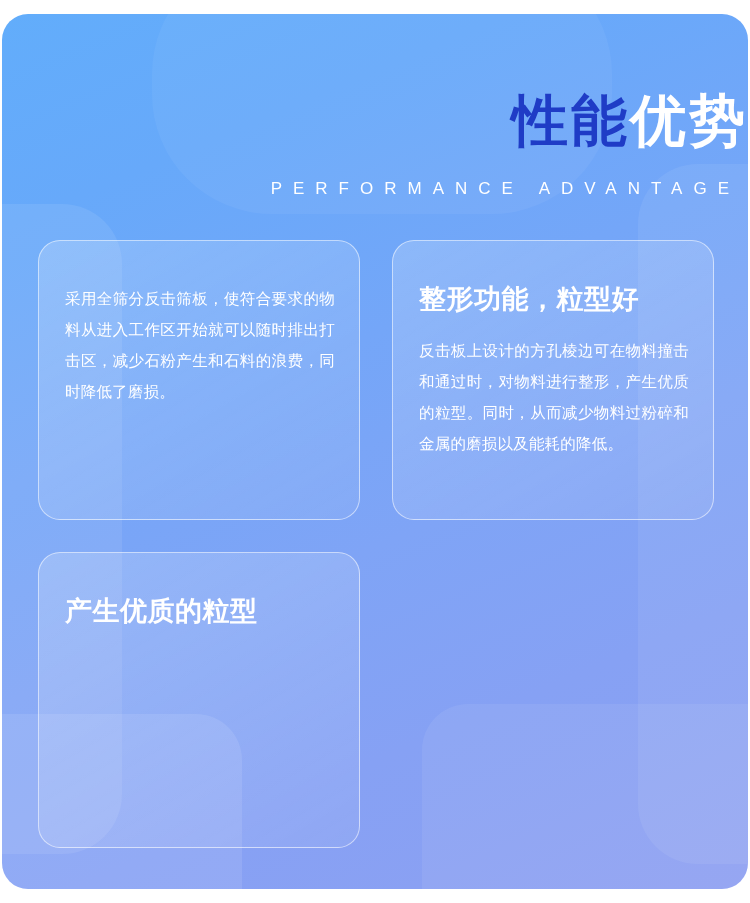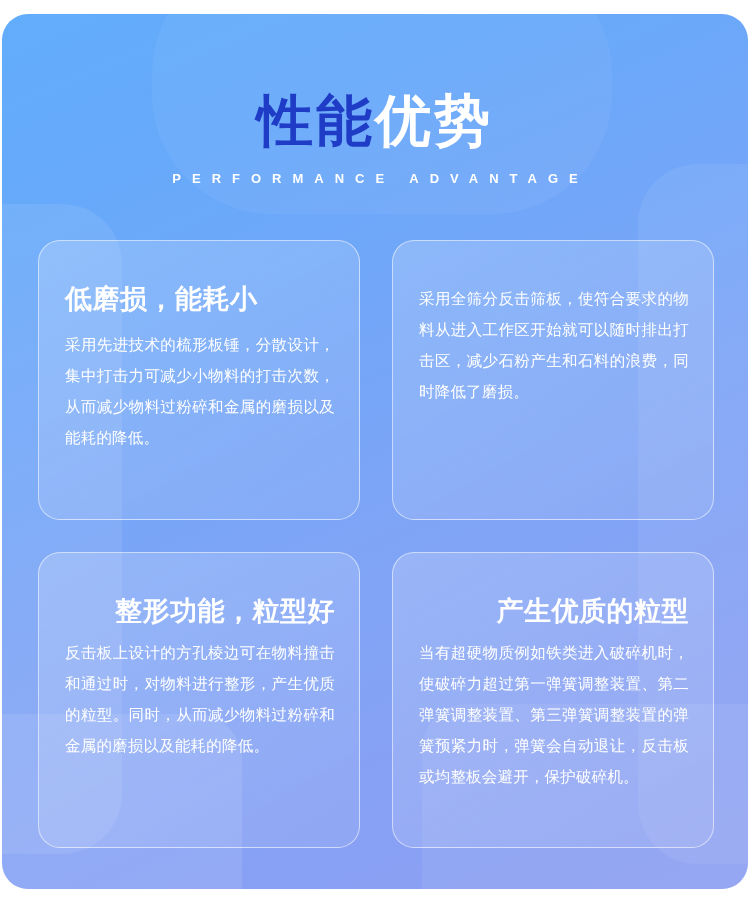--- a/index.html
+++ b/index.html
@@ -80,39 +80,39 @@
     background: rgba(255,255,255,0.05);
     border-radius: 120px;
   }
 
   
   #header {
     position: absolute;
     left: 0;
     top: 0;
     width: 746px;
-    text-align: center;
+    text-align: right;
   }
   #main-title {
     margin: 0;
     padding-top: 78px;
     font-size: 56px;
     font-weight: 700;
     letter-spacing: 3px;
     line-height: 1.05;
     white-space: nowrap;
   }
   #main-title .t-dark { color: #1F3CC6; }
   #main-title .t-light { color: #FFFFFF; }
 
   #sub-title {
-    margin: 0;
+    margin: 8px;
     padding-top: 20px;
-    font-size: 13px;
-    font-weight: 700;
+    font-size: 17px;
+    font-weight: 400;
     color: #FFFFFF;
     letter-spacing: 11px;
     text-indent: 11px;
     white-space: nowrap;
   }
 
   
   #cards {
     position: absolute;
     left: 36px;
@@ -149,21 +149,21 @@
     margin: 0;
     font-size: 15.5px;
     font-weight: 400;
     color: #FFFFFF;
     line-height: 31px;
     letter-spacing: 0.2px;
     text-align: justify;
     text-justify: inter-ideograph;
   }
   
-  #card-3 .card-title, #card-4 .card-title { margin-bottom: 10px; text-align: right; }
+  #card-3 .card-title, #card-4 .card-title { margin-bottom: 20px; }
 </style>
 </head>
 <body>
 
 <div id="stage">
 
   <div class="deco deco-top-soft"></div>
   <div class="deco deco-left-band"></div>
   <div class="deco deco-right-band"></div>
   <div class="deco deco-bl-square"></div>
@@ -171,33 +171,28 @@
 
   <div id="header">
     <h1 id="main-title">
       <span class="t-dark">性能</span><span class="t-light">优势</span>
     </h1>
     <p id="sub-title">PERFORMANCE  ADVANTAGE</p>
   </div>
 
   <div id="cards">
 
-    <div class="card" id="card-1">
-      <h2 class="card-title">低磨损，能耗小</h2>
-      <p class="card-body">采用先进技术的梳形板锤，分散设计，集中打击力可减少小物料的打击次数，从而减少物料过粉碎和金属的磨损以及能耗的降低。</p>
-    </div>
 
     <div class="card" id="card-2">
       <p class="card-body">采用全筛分反击筛板，使符合要求的物料从进入工作区开始就可以随时排出打击区，减少石粉产生和石料的浪费，同时降低了磨损。</p>
     </div>
 
     <div class="card" id="card-3">
       <h2 class="card-title">整形功能，粒型好</h2>
       <p class="card-body">反击板上设计的方孔棱边可在物料撞击和通过时，对物料进行整形，产生优质的粒型。同时，从而减少物料过粉碎和金属的磨损以及能耗的降低。</p>
     </div>
 
     <div class="card" id="card-4">
       <h2 class="card-title">产生优质的粒型</h2>
-      <p class="card-body">当有超硬物质例如铁类进入破碎机时，使破碎力超过第一弹簧调整装置、第二弹簧调整装置、第三弹簧调整装置的弹簧预紧力时，弹簧会自动退让，反击板或均整板会避开，保护破碎机。</p>
     </div>
 
   </div>
 </div>
 
 </body></html>

